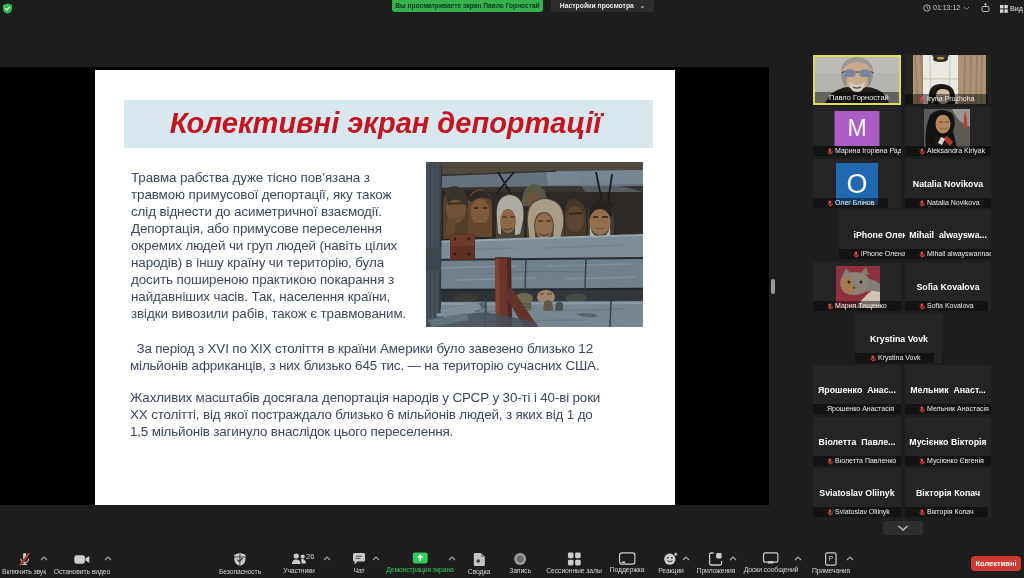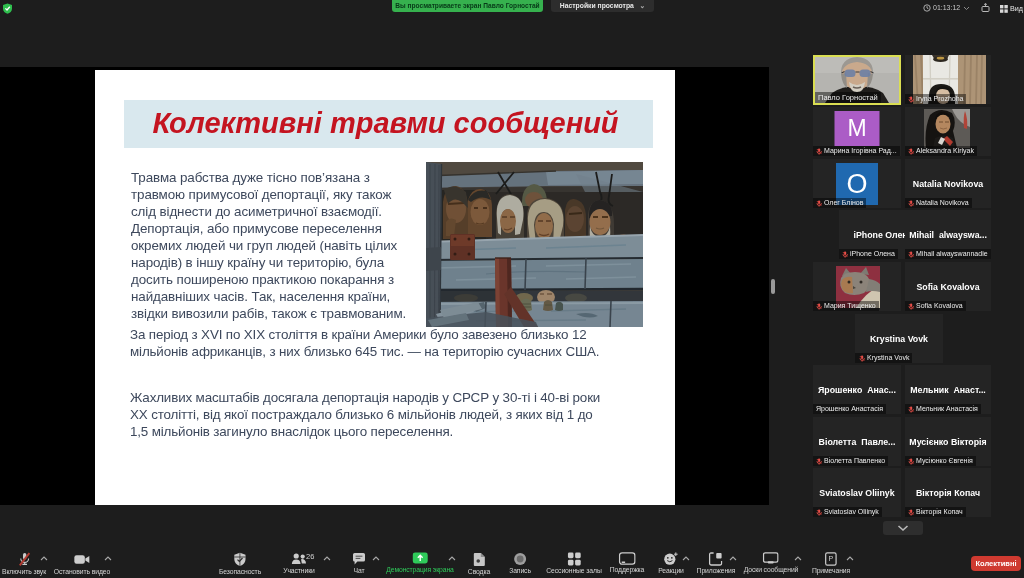--- a/index.html
+++ b/index.html
@@ -26,21 +26,21 @@
     text-align:center; color:#c41420; font-size:29px; font-weight:bold; font-style:italic; }
   .body-txt { position:absolute; color:#3d485c; font-size:13.4px; line-height:17px;
     white-space:nowrap; letter-spacing:-0.1px; }
 
   
   .tile { position:absolute; width:88px; height:49px; background:#242424; overflow:hidden; }
   .cn { position:absolute; left:0; right:0; top:0; bottom:0; display:flex;
     align-items:center; justify-content:center; font-weight:bold; color:#fff;
     font-size:8.8px; white-space:nowrap; }
   .nm { position:absolute; left:0; bottom:0; background:rgba(0,0,0,0.45); color:#ececec;
-    font-size:7px; height:10px; line-height:10px; padding:0 3px; white-space:nowrap;
+    font-size:7px; height:10px; line-height:10px; padding:0 14px; white-space:nowrap;
     display:flex; align-items:center; }
   .nm svg { margin-right:2px; flex:0 0 auto; }
   .av { position:absolute; left:50%; top:4px; transform:translateX(-50%); width:42px;
     height:42px; display:flex; align-items:center; justify-content:center; color:#fff;
     font-size:27px; }
 
   
   .tb { position:absolute; top:552px; transform:translateX(-50%); text-align:center; }
   .tb svg { display:block; margin:0 auto; }
   .tb .lbl { margin-top:1px; font-size:6.8px; line-height:8px; letter-spacing:-0.1px; color:#d4d4d4; white-space:nowrap; }
@@ -74,36 +74,36 @@
     <rect x="0" y="0" width="3.4" height="3.4" fill="#d9d9d9"></rect>
     <rect x="4.4" y="0" width="3.4" height="3.4" fill="#d9d9d9"></rect>
     <rect x="0" y="4.4" width="3.4" height="3.4" fill="#d9d9d9"></rect>
     <rect x="4.4" y="4.4" width="3.4" height="3.4" fill="#d9d9d9"></rect>
   </svg>
   <div class="abs" style="left:1010px;top:3.5px;color:#e3e3e3;font-size:7.2px;">Вид</div>
 
   <div id="share">
     <div id="slide">
       <div id="titlebar">
-          <div id="titletext">Колективні травми сообщений</div>
+          <div id="titletext">Колективні экран депортації</div>
         </div>
 
       <div class="body-txt" style="left:36px;top:99px;">
         Травма рабства дуже тісно пов’язана з<br>
         травмою примусової депортації, яку також<br>
         слід віднести до асиметричної взаємодії.<br>
         Депортація, або примусове переселення<br>
         окремих людей чи груп людей (навіть цілих<br>
         народів) в іншу країну чи територію, була<br>
         досить поширеною практикою покарання з<br>
         найдавніших часів. Так, населення країни,<br>
         звідки вивозили рабів, також є травмованим.
       </div>
 
-      <div class="body-txt" style="left:35px;top:256px;letter-spacing:-0.15px;">
+      <div class="body-txt" style="left:35px;top:270px;letter-spacing:-0.15px;text-align:center;">
         За період з XVI по XIX століття в країни Америки було завезено близько 12<br>
         мільйонів африканців, з них близько 645 тис. — на територію сучасних США.
       </div>
 
       <div class="body-txt" style="left:35px;top:319px;letter-spacing:-0.15px;">
         Жахливих масштабів досягала депортація народів у СРСР у 30-ті і 40-ві роки<br>
         ХХ столітті, від якої постраждало близько 6 мільйонів людей, з яких від 1 до<br>
         1,5 мільйонів загинуло внаслідок цього переселення.
       </div>
 

